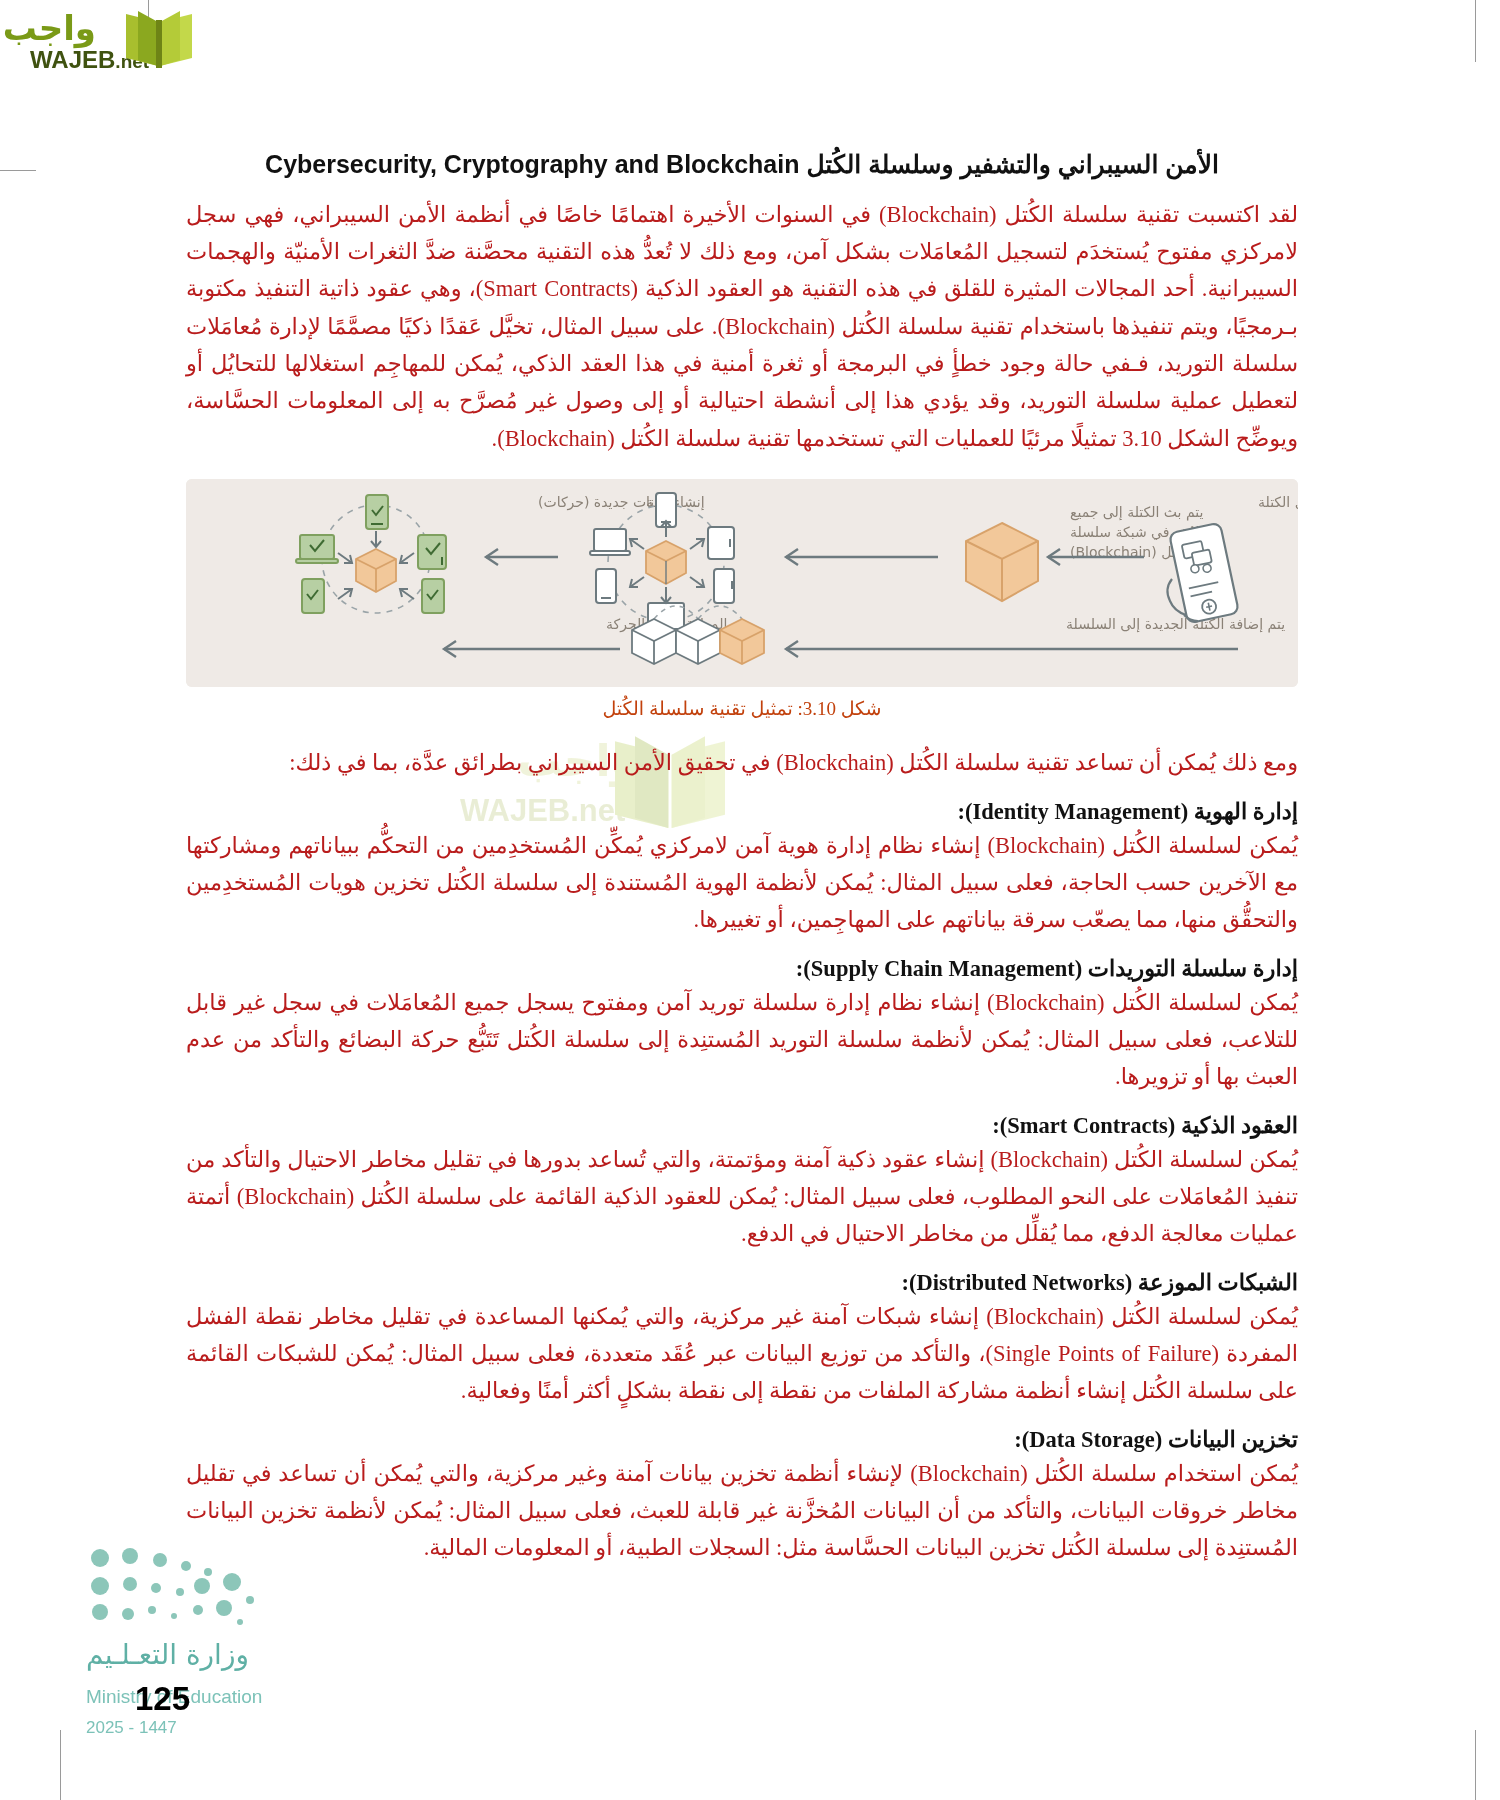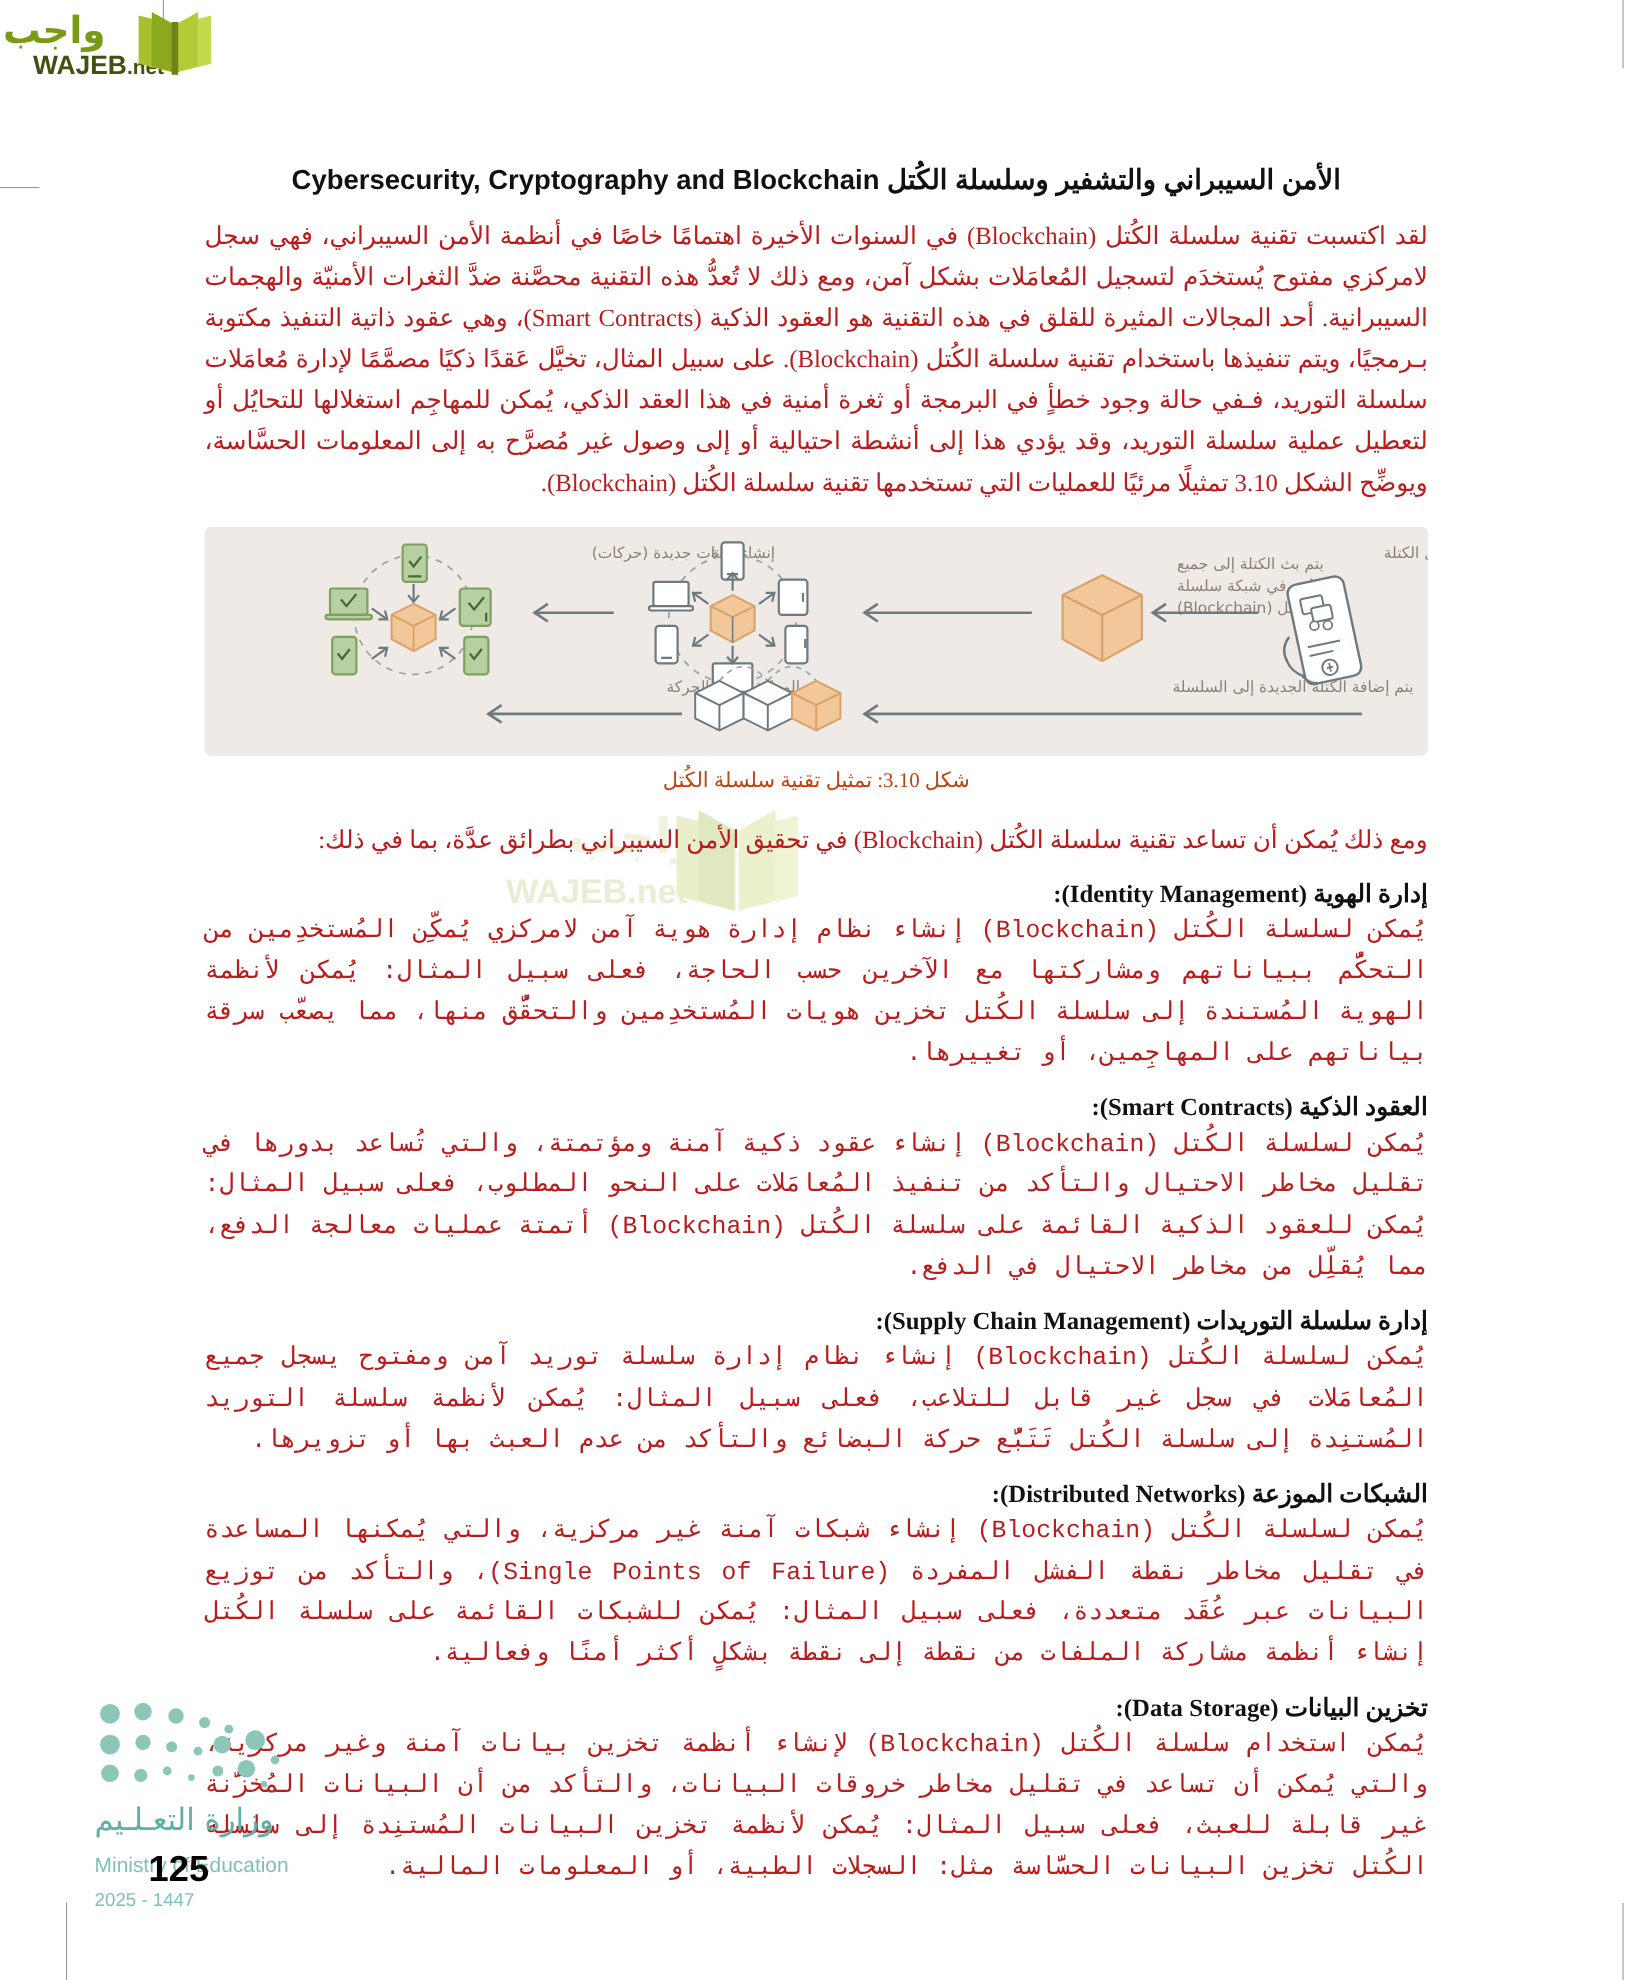--- a/index.html
+++ b/index.html
@@ -101,21 +101,21 @@
   }
 
   p.para {
     margin: 0 0 10px 0;
     font-size: 22.5px;
     line-height: 1.66;
     text-align: justify;
     text-align-last: right;
     color: #b91c1c;
   }
-  p.para.nomargin { margin-bottom: 0; font-family: Liberation Mono, monospace; }
+  p.para.nomargin { margin-bottom: 0; }
 
   
   .figure-wrap { margin-top: 22px; }
   .figure-box {
     background: #efeae6;
     border-radius: 6px;
     height: 208px;
     position: relative;
     overflow: hidden;
   }
@@ -396,27 +396,27 @@
   </div>
 
   <p class="para" style="margin-top:24px">ومع ذلك يُمكن أن تساعد تقنية سلسلة الكُتل (Blockchain) في تحقيق الأمن السيبراني بطرائق عدَّة، بما في ذلك:</p>
 
   <div class="section">
     <div class="section-head">إدارة الهوية (Identity Management):</div>
     <p class="para nomargin">يُمكن لسلسلة الكُتل (Blockchain) إنشاء نظام إدارة هوية آمن لامركزي يُمكِّن المُستخدِمين من التحكُّم ببياناتهم ومشاركتها مع الآخرين حسب الحاجة، فعلى سبيل المثال: يُمكن لأنظمة الهوية المُستندة إلى سلسلة الكُتل تخزين هويات المُستخدِمين والتحقُّق منها، مما يصعّب سرقة بياناتهم على المهاجِمين، أو تغييرها.</p>
   </div>
 
   <div class="section">
+    <div class="section-head">إدارة سلسلة التوريدات (Supply Chain Management):</div>
+    <p class="para nomargin">يُمكن لسلسلة الكُتل (Blockchain) إنشاء نظام إدارة سلسلة توريد آمن ومفتوح يسجل جميع المُعامَلات في سجل غير قابل للتلاعب، فعلى سبيل المثال: يُمكن لأنظمة سلسلة التوريد المُستنِدة إلى سلسلة الكُتل تَتَبُّع حركة البضائع والتأكد من عدم العبث بها أو تزويرها.</p>
+  </div>
+
+  <div class="section">
     <div class="section-head">العقود الذكية (Smart Contracts):</div>
     <p class="para nomargin">يُمكن لسلسلة الكُتل (Blockchain) إنشاء عقود ذكية آمنة ومؤتمتة، والتي تُساعد بدورها في تقليل مخاطر الاحتيال والتأكد من تنفيذ المُعامَلات على النحو المطلوب، فعلى سبيل المثال: يُمكن للعقود الذكية القائمة على سلسلة الكُتل (Blockchain) أتمتة عمليات معالجة الدفع، مما يُقلِّل من مخاطر الاحتيال في الدفع.</p>
-  </div>
-
-  <div class="section">
-    <div class="section-head">إدارة سلسلة التوريدات (Supply Chain Management):</div>
-    <p class="para nomargin">يُمكن لسلسلة الكُتل (Blockchain) إنشاء نظام إدارة سلسلة توريد آمن ومفتوح يسجل جميع المُعامَلات في سجل غير قابل للتلاعب، فعلى سبيل المثال: يُمكن لأنظمة سلسلة التوريد المُستنِدة إلى سلسلة الكُتل تَتَبُّع حركة البضائع والتأكد من عدم العبث بها أو تزويرها.</p>
   </div>
 
   <div class="section">
     <div class="section-head">الشبكات الموزعة (Distributed Networks):</div>
     <p class="para nomargin">يُمكن لسلسلة الكُتل (Blockchain) إنشاء شبكات آمنة غير مركزية، والتي يُمكنها المساعدة في تقليل مخاطر نقطة الفشل المفردة (Single Points of Failure)، والتأكد من توزيع البيانات عبر عُقَد متعددة، فعلى سبيل المثال: يُمكن للشبكات القائمة على سلسلة الكُتل إنشاء أنظمة مشاركة الملفات من نقطة إلى نقطة بشكلٍ أكثر أمنًا وفعالية.</p>
   </div>
 
   <div class="section">
     <div class="section-head">تخزين البيانات (Data Storage):</div>
     <p class="para nomargin">يُمكن استخدام سلسلة الكُتل (Blockchain) لإنشاء أنظمة تخزين بيانات آمنة وغير مركزية، والتي يُمكن أن تساعد في تقليل مخاطر خروقات البيانات، والتأكد من أن البيانات المُخزَّنة غير قابلة للعبث، فعلى سبيل المثال: يُمكن لأنظمة تخزين البيانات المُستنِدة إلى سلسلة الكُتل تخزين البيانات الحسَّاسة مثل: السجلات الطبية، أو المعلومات المالية.</p>

